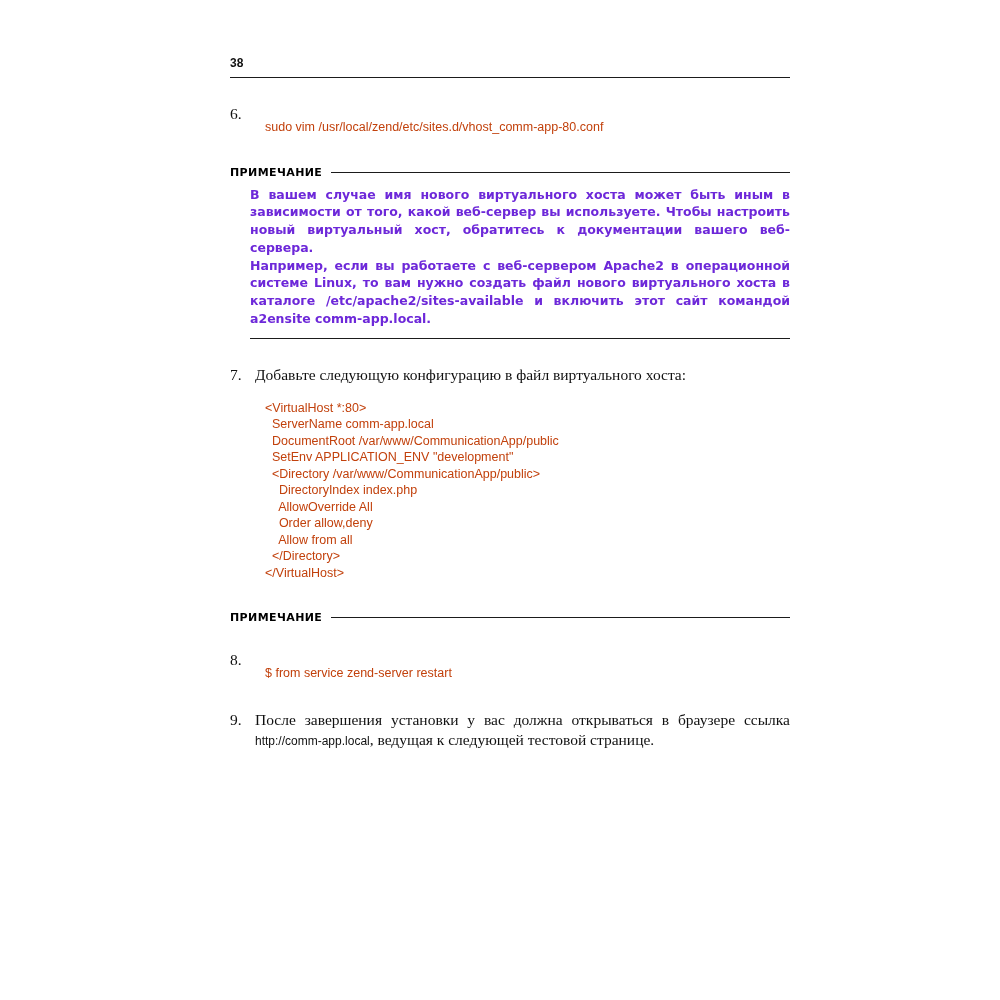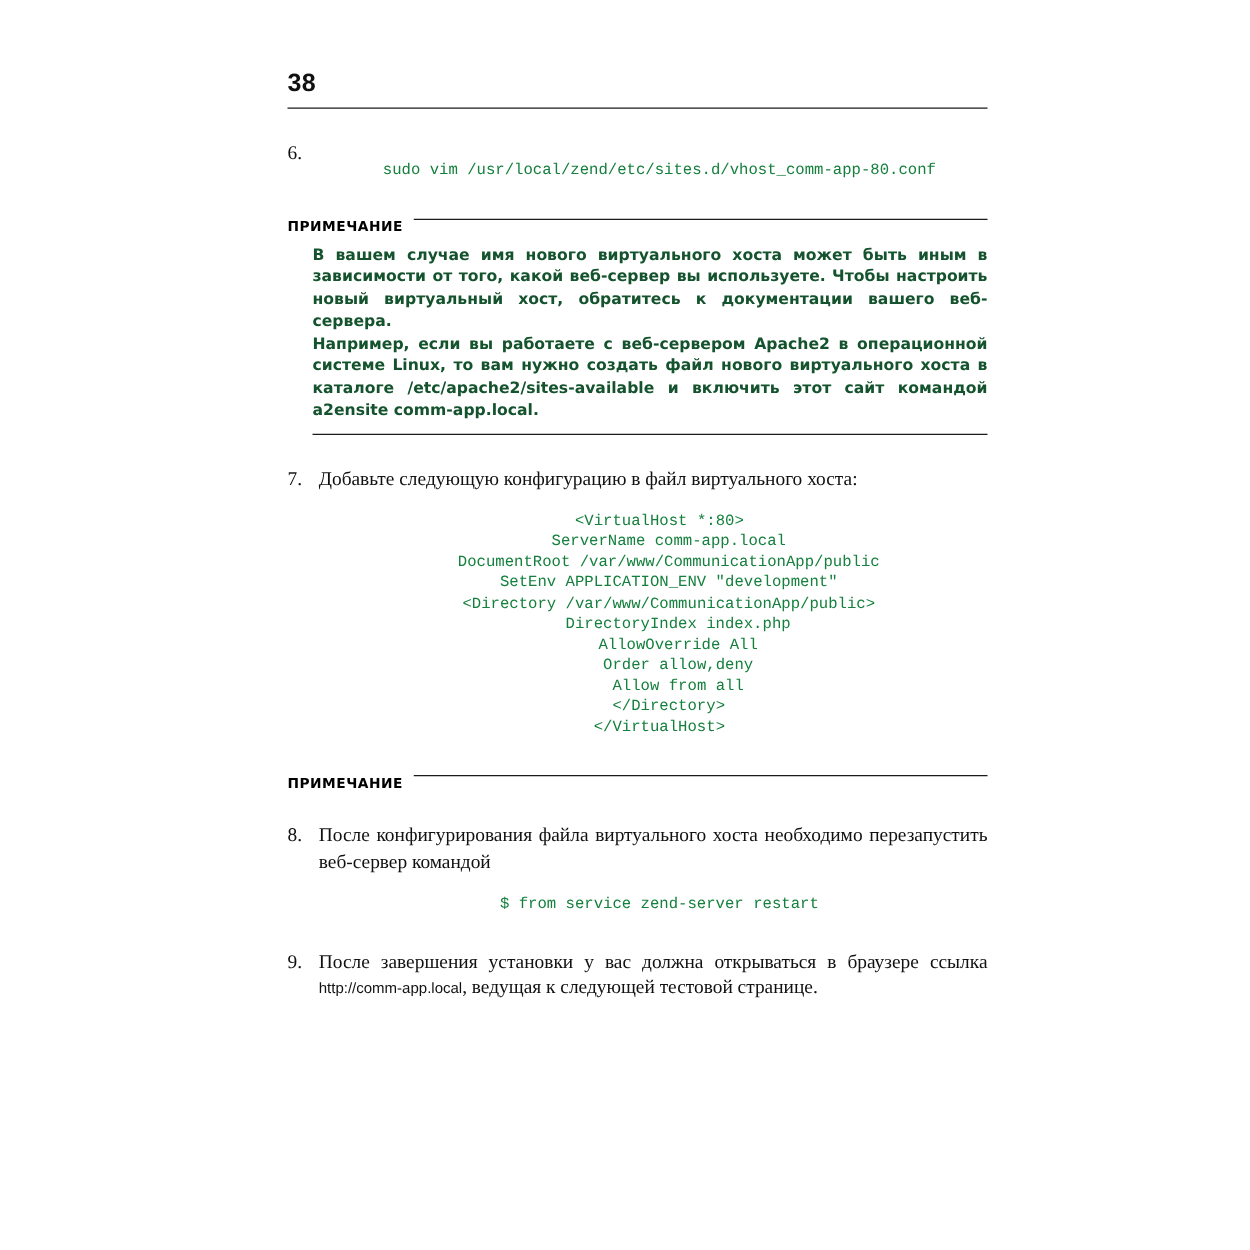--- a/index.html
+++ b/index.html
@@ -5,44 +5,44 @@
   * { margin:0; padding:0; box-sizing:border-box; }
   html,body { width:1000px; height:1000px; background:#ffffff; overflow:hidden; }
   body { font-family:"Liberation Serif", serif; color:#111; }
 
   .page { width:560px; margin-left:230px; padding-top:56px; }
 
   
   .page-header { display:flex; align-items:baseline; gap:30px;
                  font-family:"Liberation Sans", sans-serif;
                  padding-bottom:7px; border-bottom:1px solid #1b1b1b; }
-  .page-number { font-weight:bold; font-size:20px; letter-spacing:0.2px; }
+  .page-number { font-weight:bold; font-size:12px; letter-spacing:0.2px; }
   .chapter-title { font-size:12.5px; color:#222; }
 
   
   .step { display:flex; margin-top:26px; font-size:15.5px; line-height:1.32; }
   .step-num { width:25px; flex:none; }
   .step-body { flex:1; min-width:0; }
   .step-text { text-align:justify; }
   .inline-url { font-family:"Liberation Sans", sans-serif; font-size:12px; }
 
   
-  .code { font-family:Liberation Mono, monospace; font-size:12.5px;
-          line-height:1.32; margin:15px 0 2px 10px; color:#15803d;
-          white-space:pre;text-align:center; }
+  .code { font-family:Liberation Sans, sans-serif; font-size:12.5px;
+          line-height:1.32; margin:15px 0 2px 10px; color:#c2410c;
+          white-space:pre; }
 
   
   .note { margin-top:28px; font-family:"DejaVu Sans", sans-serif; }
-  .note-head { display:flex; align-items:flex-start; gap:9px; }
+  .note-head { display:flex; align-items:center; gap:9px; }
   .note-label { font-size:11px; font-weight:bold; letter-spacing:0.4px; color:#000; }
   .note-rule { flex:1; height:1px; background:#1b1b1b; }
   .note-body { margin-left:20px; padding:7px 0 10px;
                border-bottom:1px solid #1b1b1b;
                font-size:12.5px; font-weight:bold; line-height:1.42;
-               text-align:justify; color:#14532d; }
+               text-align:justify; color:#6d28d9; }
   .note-body p + p { margin-top:0; }
 </style>
 </head>
 <body>
 
 <div class="page">
 
   <header class="page-header">
     <span class="page-number">38</span>
   </header>
@@ -86,21 +86,20 @@
   <div class="note">
     <div class="note-head">
       <span class="note-label">ПРИМЕЧАНИЕ</span>
       <span class="note-rule"></span>
     </div>
   </div>
 
   <div class="step">
     <span class="step-num">8.</span>
     <div class="step-body">
-      <p class="step-text">После конфигурирования файла виртуального хоста необходимо перезапустить веб-сервер командой</p>
       <pre class="code">$ from service zend-server restart</pre>
     </div>
   </div>
 
   <div class="step">
     <span class="step-num">9.</span>
     <div class="step-body">
       <p class="step-text"><span>После завершения установки у вас должна открываться в браузере ссылка </span><span class="inline-url">http://comm-app.local</span><span>, ведущая к следующей тестовой странице.</span></p>
     </div>
   </div>

